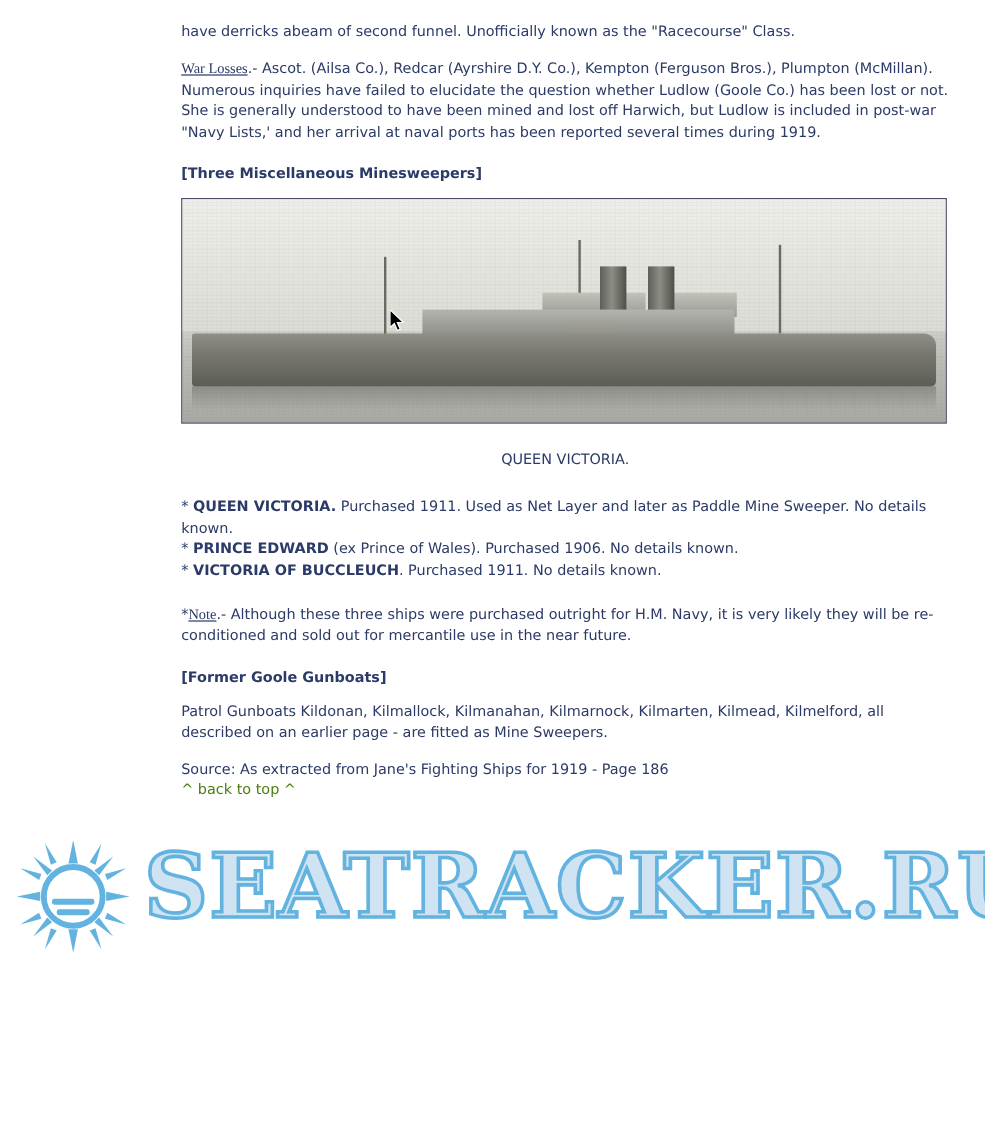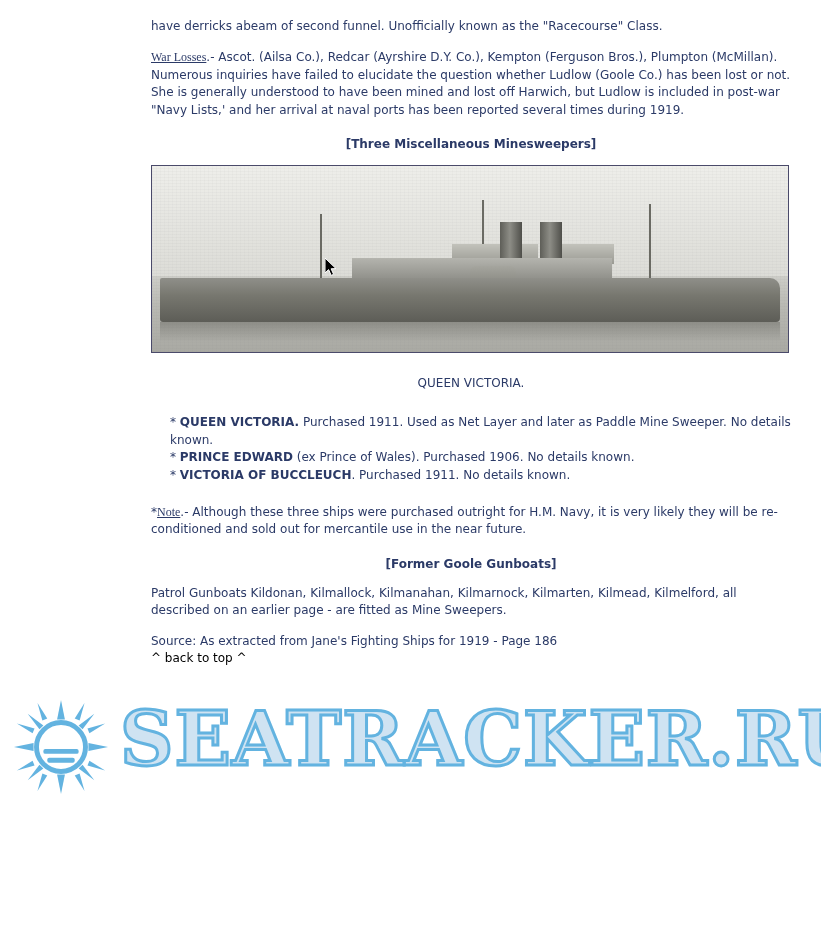--- a/index.html
+++ b/index.html
@@ -37,21 +37,20 @@
     margin-bottom: 14px;
   }
   .underline {
     text-decoration: underline;
     font-family: Liberation Serif, serif;
   }
   b, .bold {
     font-weight: bold;
   }
   .heading {
-    text-align: center;
     font-weight: bold;
     color: #2b3a67;
     margin: 18px 0 14px 0;
     font-size: 12px;
   }
   .photo-wrap {
     width: 638px;
     height: 188px;
     border: 1px solid #4a4a6a;
     box-sizing: border-box;
@@ -129,28 +128,27 @@
     background: linear-gradient(to bottom, #eeeeea, #dcdcd7);
   }
   .caption {
     text-align: center;
     margin-top: 22px;
     margin-bottom: 22px;
     color: #2b3a67;
   }
   .starline {
     line-height: 1.45;
-    margin-left: 19px;
   }
   .source {
     margin-top: 14px;
   }
   .backtop {
     margin-top: 20px;
-    color: #000000;
+    color: #4d7c0f;
     text-decoration: none;
   }
 
   .cursor {
     position: absolute;
     left: 325px;
     top: 258px;
     width: 12px;
     height: 19px;
     pointer-events: none;

